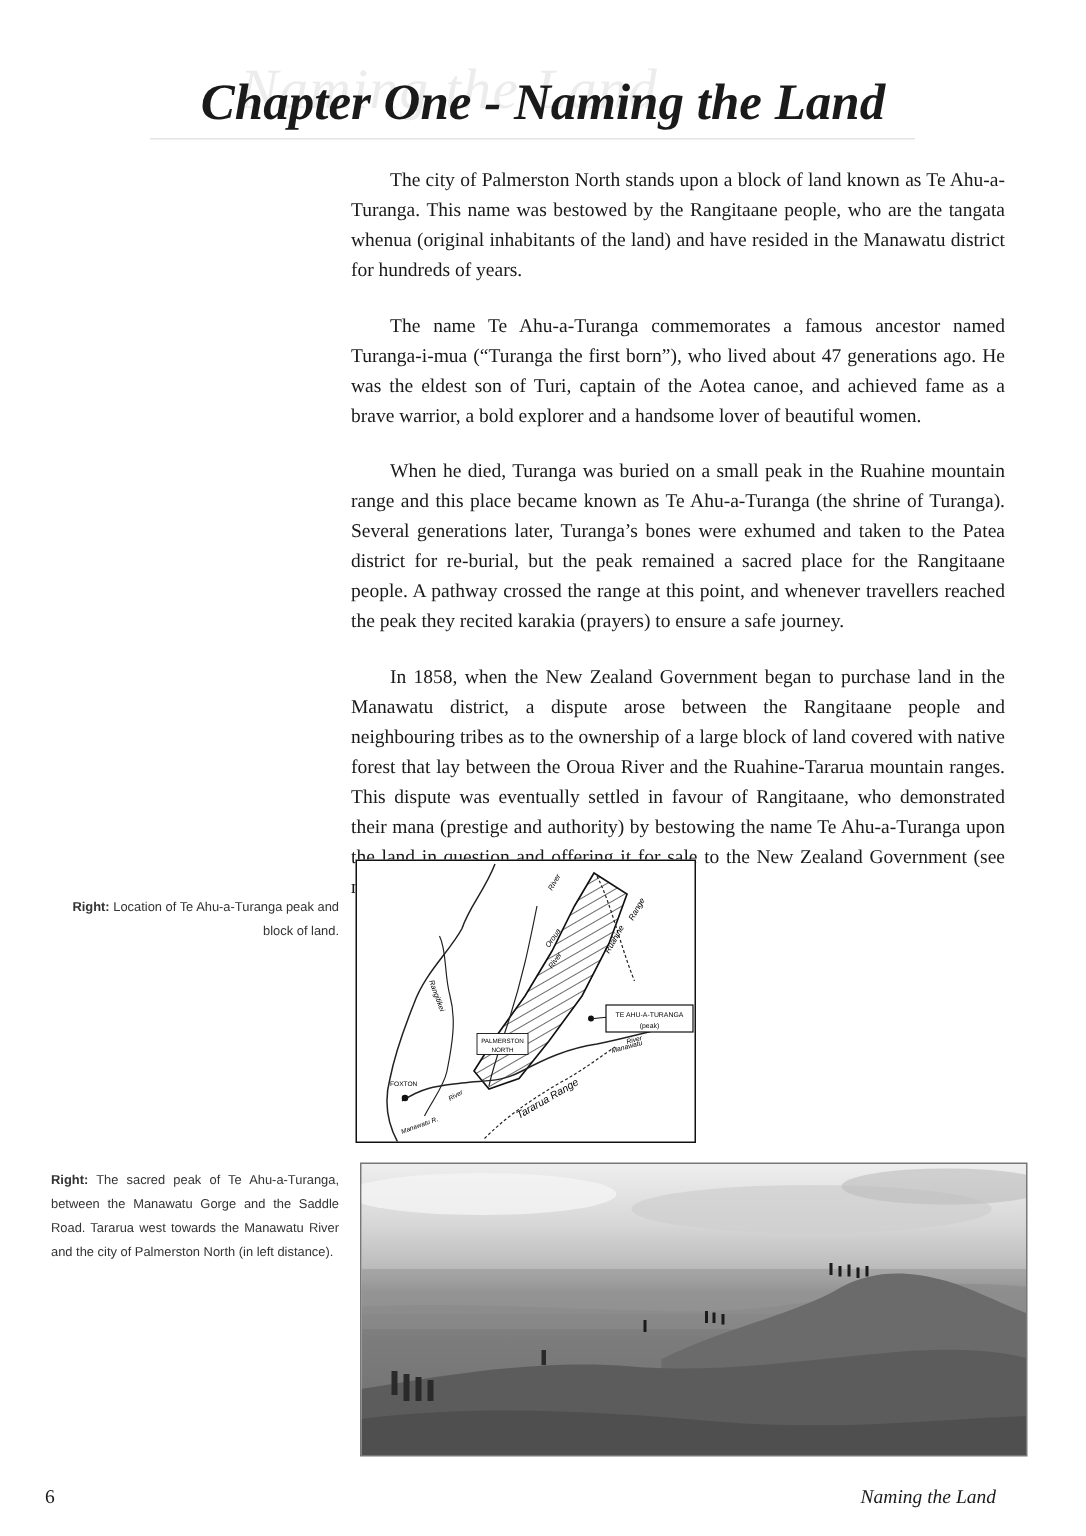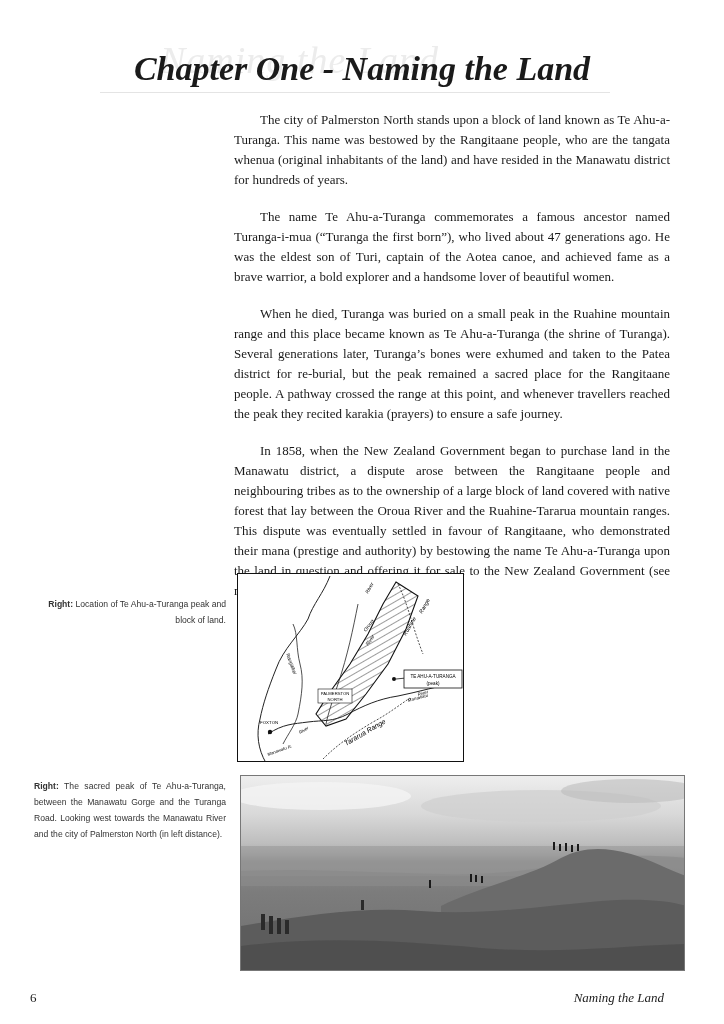--- a/index.html
+++ b/index.html
@@ -123,21 +123,21 @@
     <text x="184" y="40" font-size="5.5" font-style="italic" transform="rotate(-60 184 40)">Range</text>
     <text x="108" y="172" font-size="7" font-style="italic" transform="rotate(-30 108 172)">Tararua Range</text>
     <text x="170" y="128" font-size="4.6" font-style="italic" transform="rotate(-15 170 128)">Manawatu</text>
     <text x="180" y="122" font-size="4.6" font-style="italic" transform="rotate(-15 180 122)">River</text>
     <text x="30" y="182" font-size="4.4" font-style="italic" transform="rotate(-20 30 182)">Manawatu R.</text>
     <text x="62" y="160" font-size="4.4" font-style="italic" transform="rotate(-30 62 160)">River</text>
   </svg>
 </div>
 
 <div class="caption caption-2">
-  <span class="lead">Right:</span><span> The sacred peak of Te Ahu-a-Turanga, between the Manawatu Gorge and the Turanga Road. Looking west towards the Manawatu River and the city of Palmerston North (in left distance).</span>
+  <span class="lead">Right:</span><span> The sacred peak of Te Ahu-a-Turanga, between the Manawatu Gorge and the Saddle Road. Tararua west towards the Manawatu River and the city of Palmerston North (in left distance).</span>
 </div>
 
 <div class="photo-frame">
   <svg width="445" height="196" viewBox="0 0 445 196" xmlns="http://www.w3.org/2000/svg">
 
     <ellipse cx="80" cy="20" rx="90" ry="14" fill="#f4f4f4" opacity="0.8"></ellipse>
     <ellipse cx="300" cy="30" rx="120" ry="16" fill="#cfcfcf" opacity="0.7"></ellipse>
     <ellipse cx="390" cy="15" rx="70" ry="12" fill="#bcbcbc" opacity="0.6"></ellipse>
 
     <rect x="0" y="70" width="445" height="30" fill="#9a9a9a" opacity="0.6"></rect>

